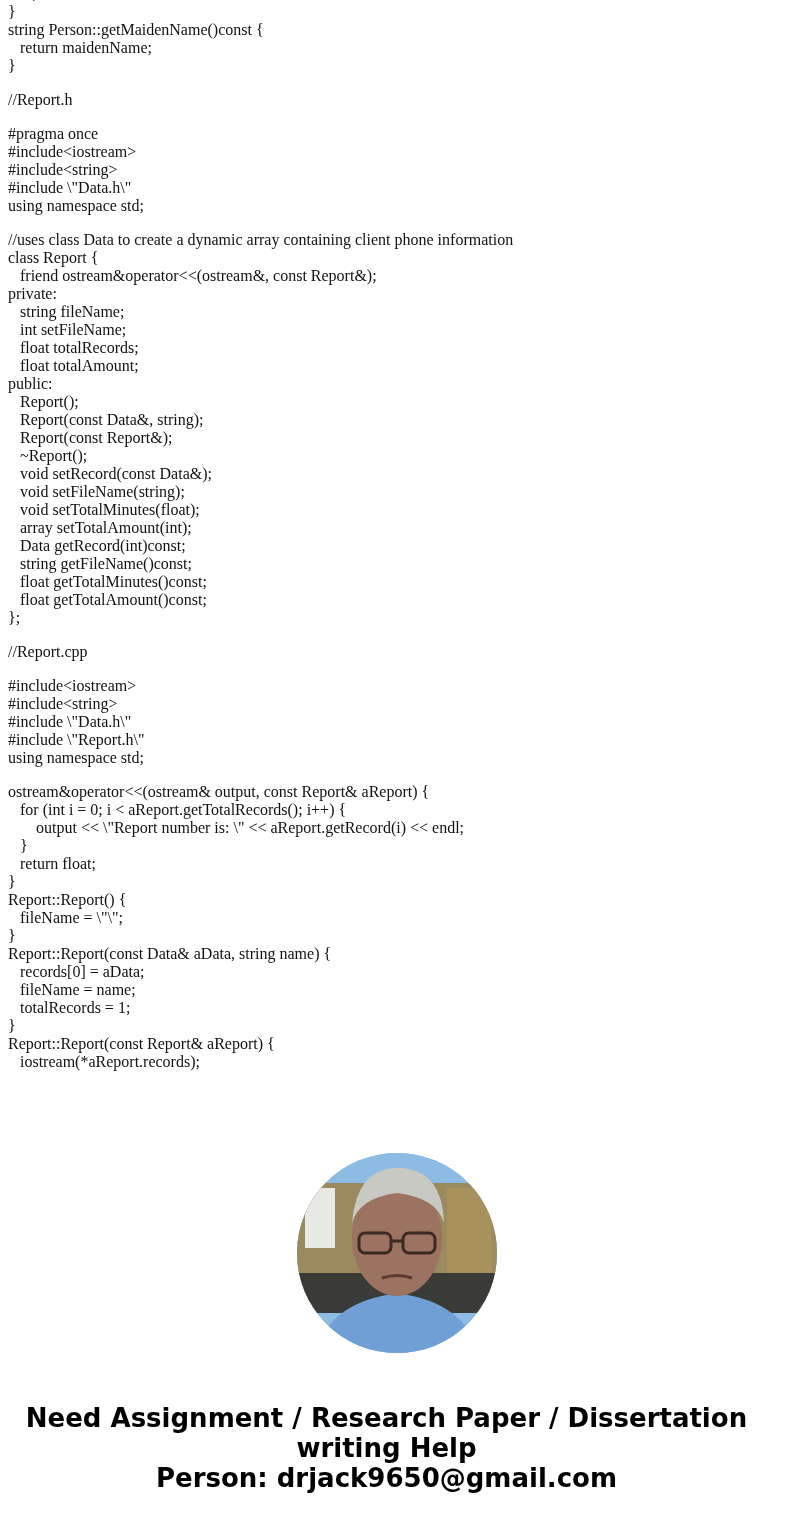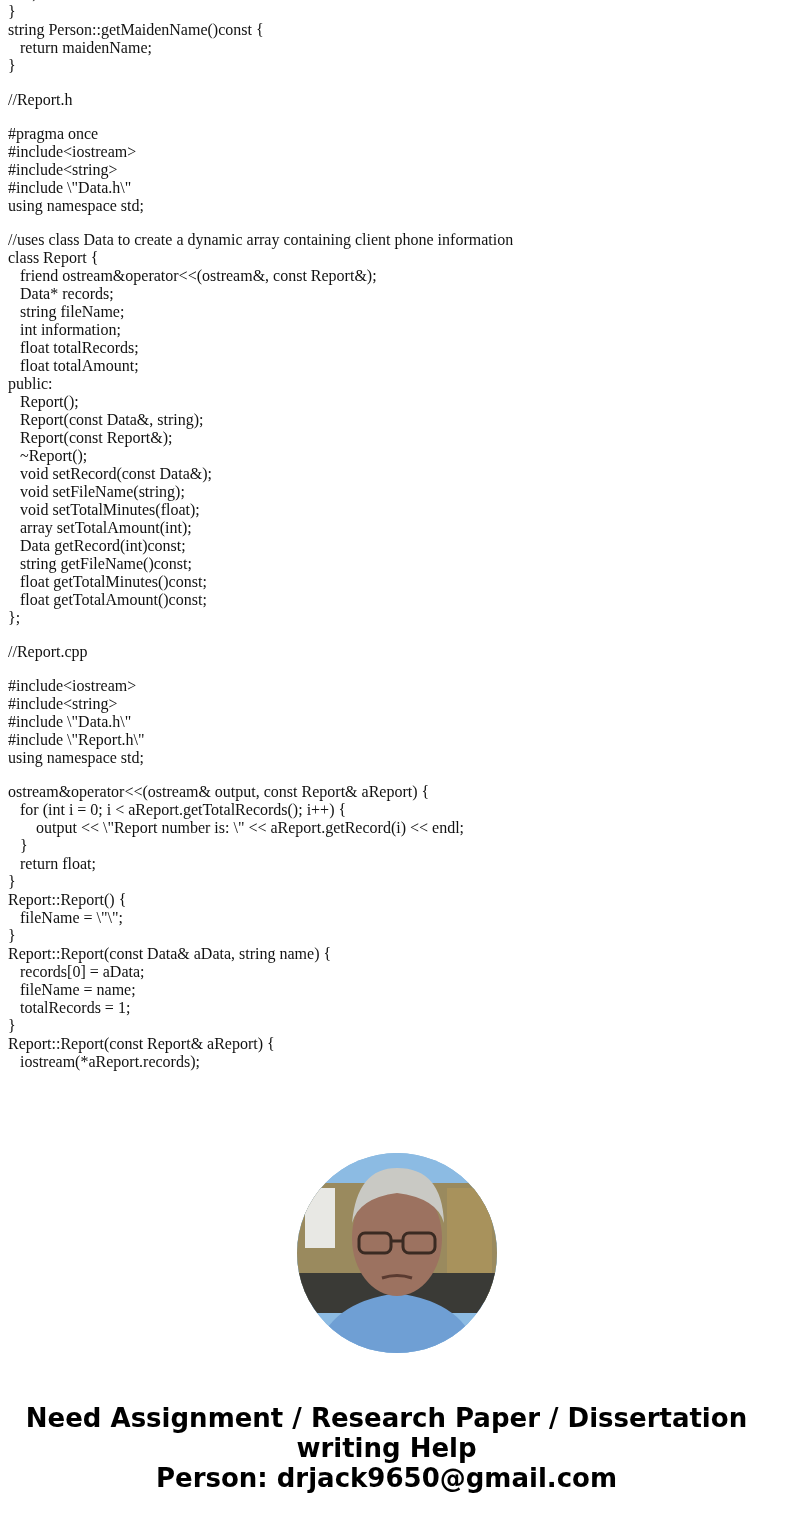--- a/index.html
+++ b/index.html
@@ -72,23 +72,23 @@
     <div class="code-line blank"></div>
     <div class="code-line">#pragma once</div>
     <div class="code-line">#include&lt;iostream&gt;</div>
     <div class="code-line">#include&lt;string&gt;</div>
     <div class="code-line">#include \"Data.h\"</div>
     <div class="code-line">using namespace std;</div>
     <div class="code-line blank"></div>
     <div class="code-line">//uses class Data to create a dynamic array containing client phone information</div>
     <div class="code-line">class Report {</div>
     <div class="code-line">   friend ostream&amp;operator&lt;&lt;(ostream&amp;, const Report&amp;);</div>
-    <div class="code-line">   Data* records;</div>
+    <div class="code-line">private:</div>
     <div class="code-line">   string fileName;</div>
-    <div class="code-line">   int information;</div>
+    <div class="code-line">   int setFileName;</div>
     <div class="code-line">   float totalRecords;</div>
     <div class="code-line">   float totalAmount;</div>
     <div class="code-line">public:</div>
     <div class="code-line">   Report();</div>
     <div class="code-line">   Report(const Data&amp;, string);</div>
     <div class="code-line">   Report(const Report&amp;);</div>
     <div class="code-line">   ~Report();</div>
     <div class="code-line">   void setRecord(const Data&amp;);</div>
     <div class="code-line">   void setFileName(string);</div>
     <div class="code-line">   void setTotalMinutes(float);</div>

